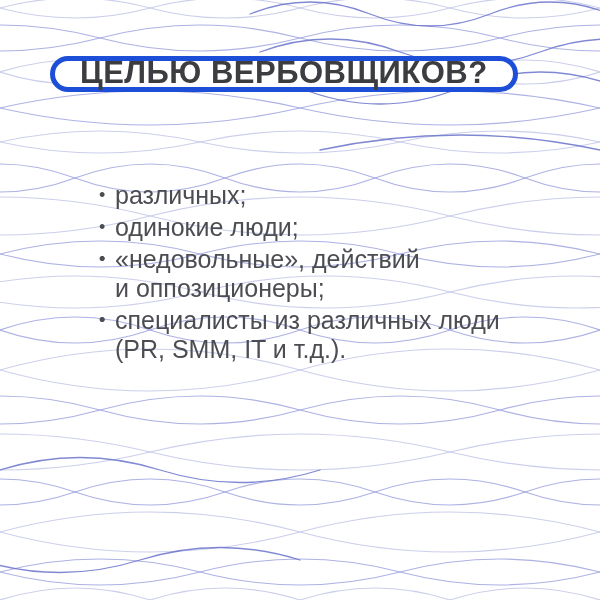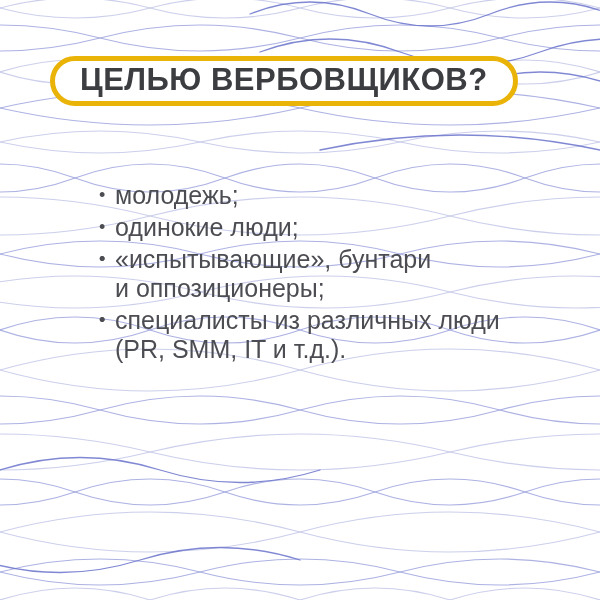--- a/index.html
+++ b/index.html
@@ -42,24 +42,24 @@
     font-weight: 800;
     letter-spacing: 0.5px;
     color: #3c3d41;
     line-height: 1;
     white-space: nowrap;
   }
   .title-pill {
     display: inline-flex;
     align-items: center;
     box-sizing: border-box;
-    height: 50px;
+    height: 36px;
     padding: 0 25px;
     background: #ffffff;
-    border: 5px solid #eab308;
+    border: 5px solid #1d4ed8;
     border-radius: 27px;
   }
   .title-pill span {
     font-size: 31px;
     font-weight: 800;
     letter-spacing: 0.5px;
     color: #3c3d41;
     white-space: nowrap;
     transform: translateY(-1px);
   }
@@ -144,32 +144,32 @@
 
   <header class="header">
     <div class="title-pill">
       <span>ЦЕЛЬЮ ВЕРБОВЩИКОВ?</span>
     </div>
   </header>
 
   <ul class="target-list">
     <li>
       <span class="bullet">•</span>
-      <span class="item-text">молодежь;</span>
+      <span class="item-text">различных;</span>
     </li>
     <li>
       <span class="bullet">•</span>
       <span class="item-text">одинокие люди;</span>
     </li>
     <li>
       <span class="bullet">•</span>
     </li>
     <li>
       <span class="bullet">•</span>
-      <span class="item-text">«испытывающие», бунтари
+      <span class="item-text">«недовольные», действий
 и оппозиционеры;</span>
     </li>
     <li>
       <span class="bullet">•</span>
     </li>
     <li>
       <span class="bullet">•</span>
       <span class="item-text">специалисты из различных люди
 (PR, SMM, IT и т.д.).</span>
     </li>

